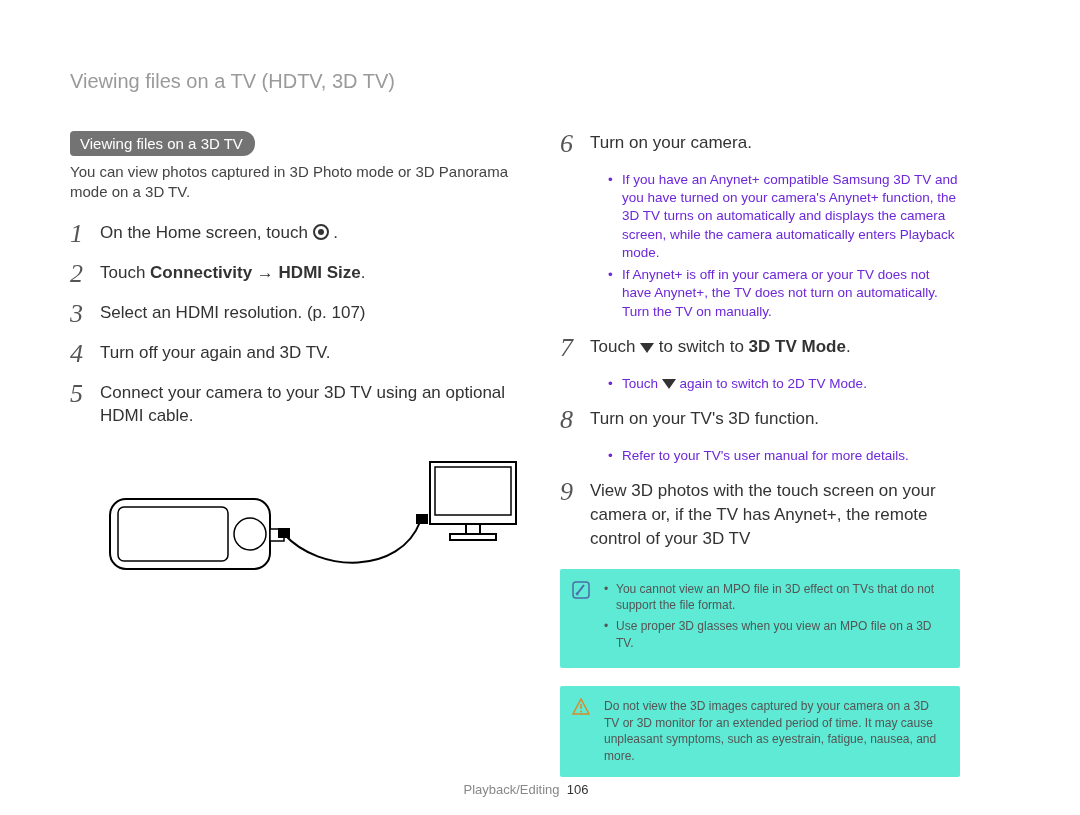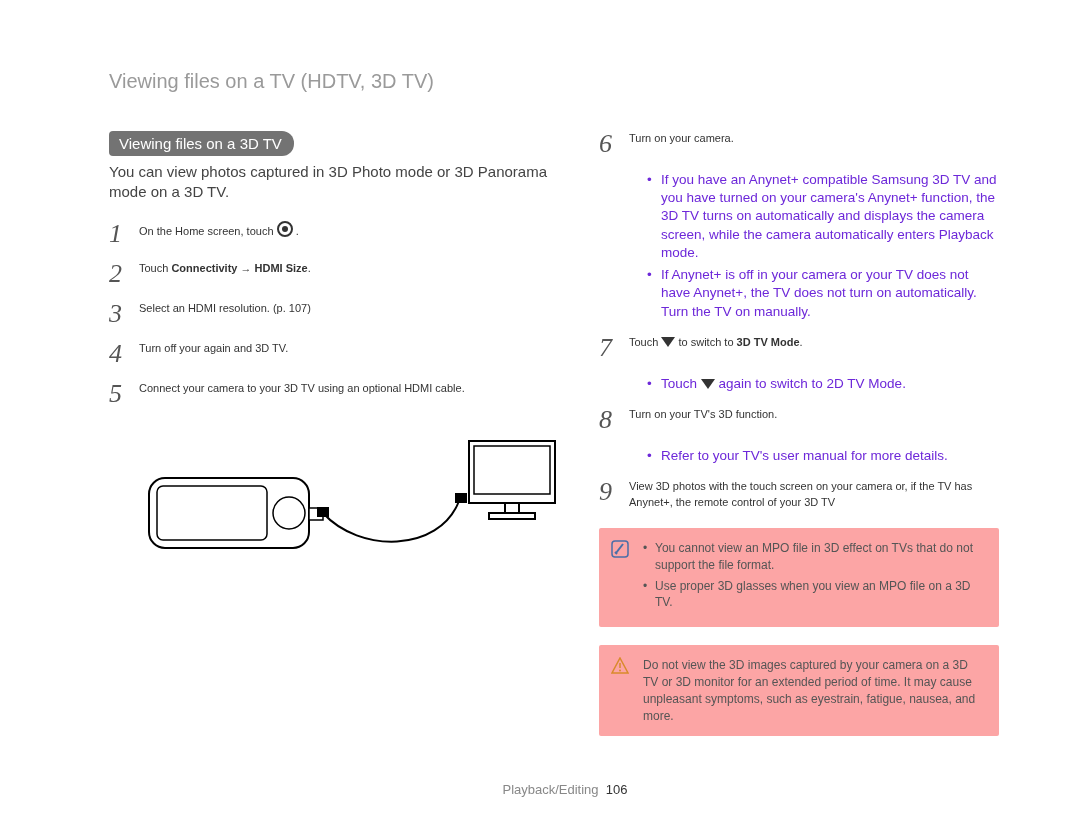--- a/index.html
+++ b/index.html
@@ -1,35 +1,35 @@
 <!DOCTYPE html>
 <html><head>
 <meta charset="utf-8">
 <style>
   * { box-sizing: border-box; margin: 0; padding: 0; }
   html, body { width: 1080px; height: 815px; background: #fff; font-family: Arial, Helvetica, sans-serif; color: #222; }
-  .page { width: 1020px; height: 815px; padding: 70px 60px 0 70px; position: relative; margin-left: 39px; }
+  .page { width: 1020px; height: 815px; padding: 70px 60px 0 70px; position: relative; }
   .breadcrumb { font-size: 20px; font-weight: 300; color: #9a9a9a; margin-bottom: 38px; }
   .columns { display: flex; gap: 40px; }
   .col { flex: 1 1 0; }
   .pill { display: inline-block; background: #737373; color: #fff; font-size: 15px; font-weight: 400; padding: 4px 12px 4px 10px; border-radius: 4px 12px 12px 4px; margin-bottom: 6px; }
   .intro { font-size: 15px; color: #444; line-height: 1.35; margin-bottom: 18px; font-weight: 300; }
   .step { display: flex; align-items: flex-start; gap: 12px; margin-bottom: 14px; }
   .step-num { font-family: Georgia, 'Times New Roman', serif; font-style: italic; font-size: 26px; color: #555; line-height: 1; width: 18px; flex-shrink: 0; }
-  .step-body { font-size: 11px; color: #333; line-height: 1.4; font-weight: 300; }
+  .step-body { font-size: 17px; color: #333; line-height: 1.4; font-weight: 300; }
   .step-body b { font-weight: 700; }
   .step-body .arrow { font-family: sans-serif; }
   .home-icon { display: inline-block; width: 16px; height: 16px; border: 2px solid #333; border-radius: 50%; vertical-align: -2px; position: relative; }
   .home-icon::after { content: ""; position: absolute; width: 6px; height: 6px; background: #333; border-radius: 50%; top: 3px; left: 3px; }
   .mode-tri { display: inline-block; width: 0; height: 0; border-left: 7px solid transparent; border-right: 7px solid transparent; border-top: 10px solid #333; vertical-align: -1px; }
   .bullets { margin: 4px 0 14px 48px; }
   .bullets li { font-size: 13.5px; color: #6d28d9; font-weight: 300; line-height: 1.35; margin-bottom: 4px; list-style: none; position: relative; padding-left: 14px; }
   .bullets li::before { content: "•"; position: absolute; left: 0; top: 0; }
   .illus { margin: 16px 0 0 30px; }
-  .note-box, .warn-box { background: #fca5a5; border-radius: 2px; padding: 12px 14px 12px 44px; position: relative; font-size: 12px; color: #555; line-height: 1.4; font-weight: 300; margin-top: 18px; }
+  .note-box, .warn-box { background: #5eead4; border-radius: 2px; padding: 12px 14px 12px 44px; position: relative; font-size: 12px; color: #555; line-height: 1.4; font-weight: 300; margin-top: 18px; }
   .note-box .ico, .warn-box .ico { position: absolute; left: 12px; top: 12px; width: 18px; height: 18px; }
   .note-box ul, .warn-box ul { list-style: none; }
   .note-box li, .warn-box li { position: relative; padding-left: 12px; margin-bottom: 4px; }
   .note-box li::before { content: "•"; position: absolute; left: 0; }
   .ico-note { }
   .ico-note svg, .ico-warn svg { width: 18px; height: 18px; }
   .footer { position: absolute; bottom: 18px; left: 16px; width: 100%; text-align: center; font-size: 13px; color: #888; font-weight: 300; }
   .footer .pg { color: #333; }
 </style>
 </head>

